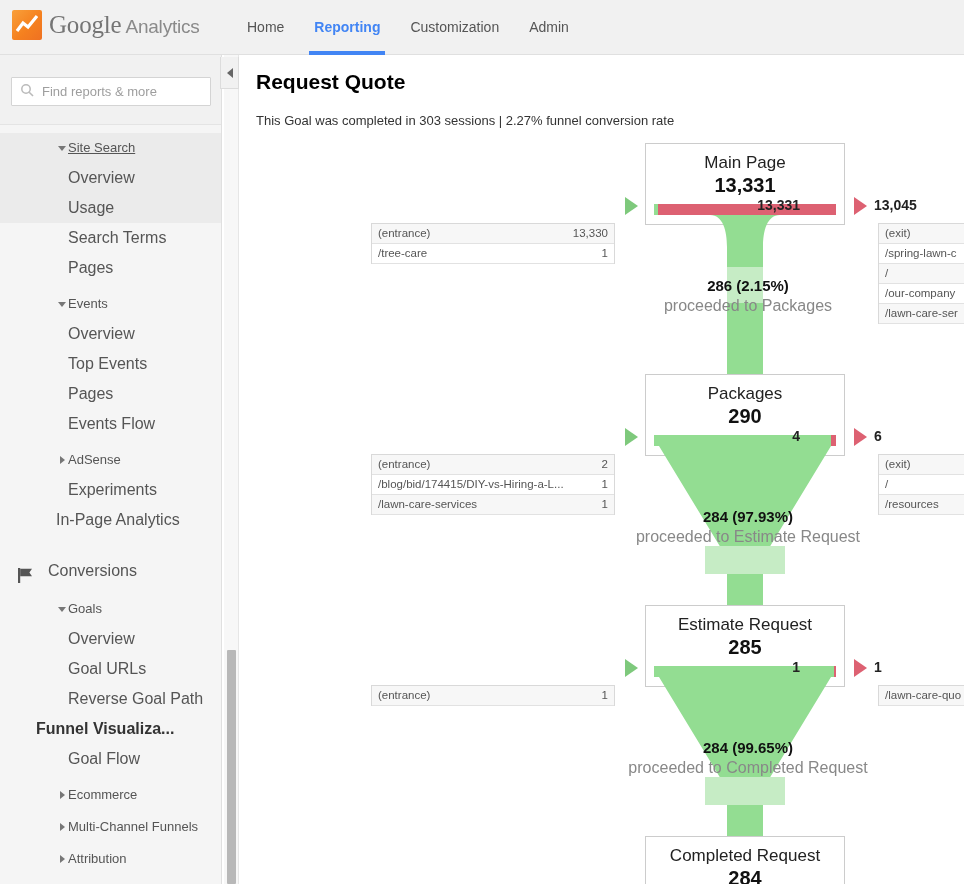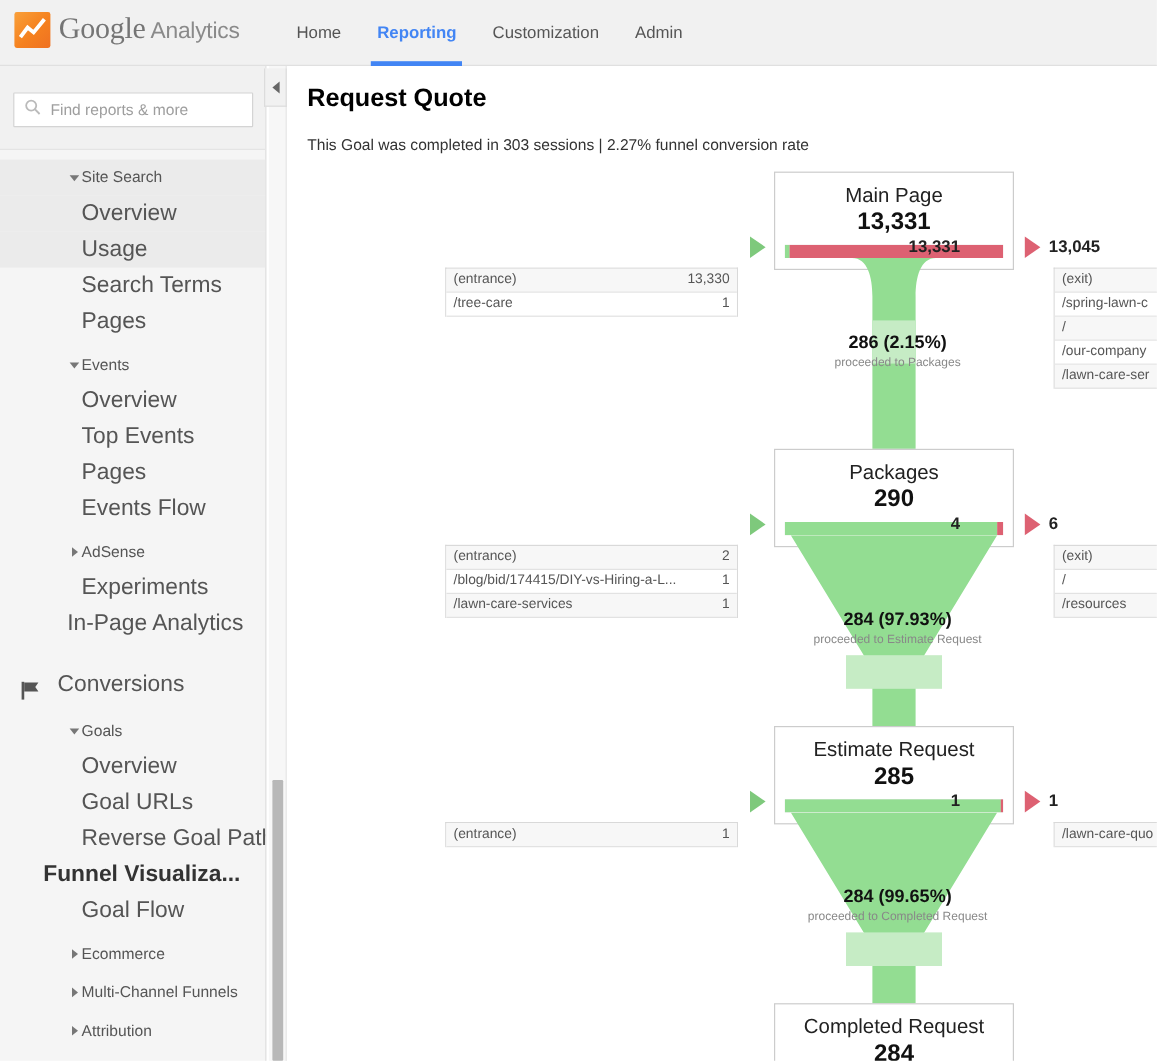--- a/index.html
+++ b/index.html
@@ -95,21 +95,21 @@
     font-size: 13px; color: #999;
     font-family: "Liberation Sans", sans-serif;
     width: 160px; background: transparent;
   }
   #search-input::placeholder { color: #9e9e9e; }
 
   #nav-scroll { position: relative; height: 759px; }
   .nav-item {
     position: relative;
     height: 30px; line-height: 30px;
-    font-size: 19px;
+    font-size: 16px;
     color: #555;
     cursor: pointer;
     white-space: nowrap;
     padding-left: 0;
   }
   .nav-item.selected { background: #ebebeb; }
   .nav-item.bold { font-weight: bold; color: #333; padding-left: 36px; }
   .nav-l1 { padding-left: 68px; }
   .nav-section { padding-left: 48px; font-size: 13px; }
   .caret-down, .caret-right {
@@ -248,21 +248,21 @@
     text-align: right;
   }
 
   .connector { position: absolute; }
   .conv-label {
     position: absolute;
     text-align: center;
     width: 360px;
   }
   .conv-pct { font-size: 15px; font-weight: bold; color: #111; }
-  .conv-sub { font-size: 10px; color: #888; margin-top: 3px; }
+  .conv-sub { font-size: 16px; color: #888; margin-top: 3px; }
 </style>
 </head>
 <body>
 
 <div id="topbar">
   <div id="brand">
     <div id="ga-logo">
       <svg width="30" height="30" viewBox="0 0 30 30" aria-hidden="true">
         <polyline points="5,21 11,13 16,17 25,6" fill="none" stroke="#ffffff" stroke-width="3.2" stroke-linejoin="miter"></polyline>
       </svg>
@@ -289,21 +289,21 @@
         </svg>
       </span>
       <input id="search-input" type="text" placeholder="Find reports &amp; more" style="">
     </div>
   </div>
 
   <div id="nav-scroll">
 
     <div class="nav-item nav-section selected" style="position:absolute;top:8px;left:0;width:222px;">
       <span class="caret-down"></span>
-      <span style="padding-left:20px;">Site Search</span>
+      <span style="padding-left:20px;text-decoration:underline;">Site Search</span>
     </div>
     <div class="nav-item nav-l1 selected" style="position:absolute;top:38px;left:0;width:222px;">
       <span>Overview</span>
     </div>
     <div class="nav-item nav-l1 selected" style="position:absolute;top:68px;left:0;width:222px;">
       <span>Usage</span>
     </div>
     <div class="nav-item nav-l1" style="position:absolute;top:98px;left:0;width:222px;">
       <span>Search Terms</span>
     </div>

